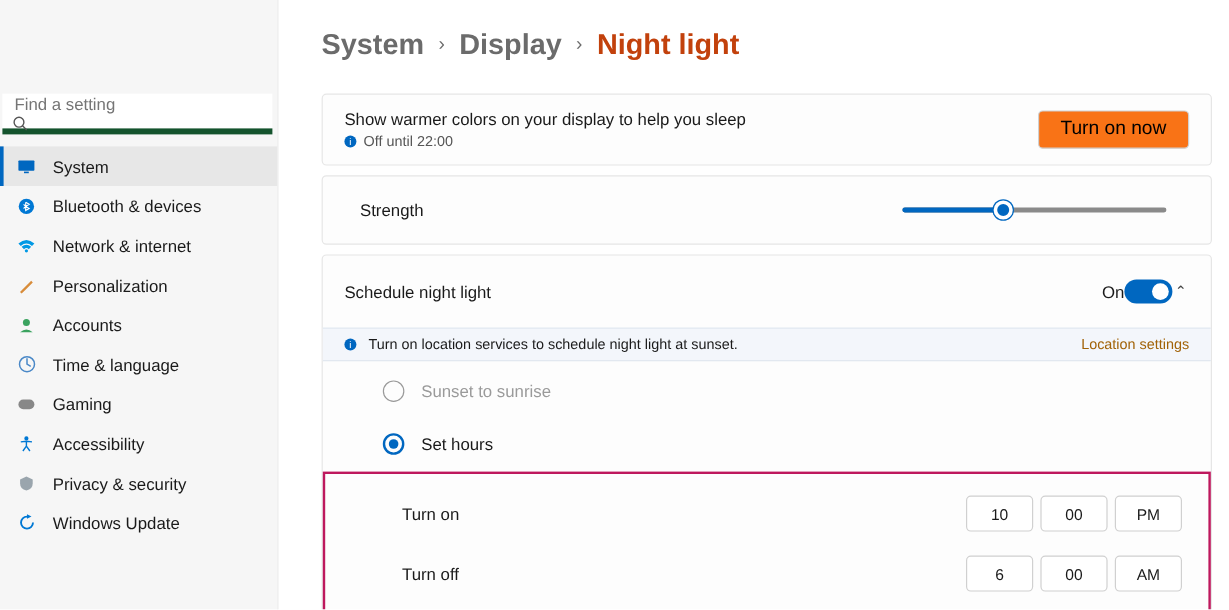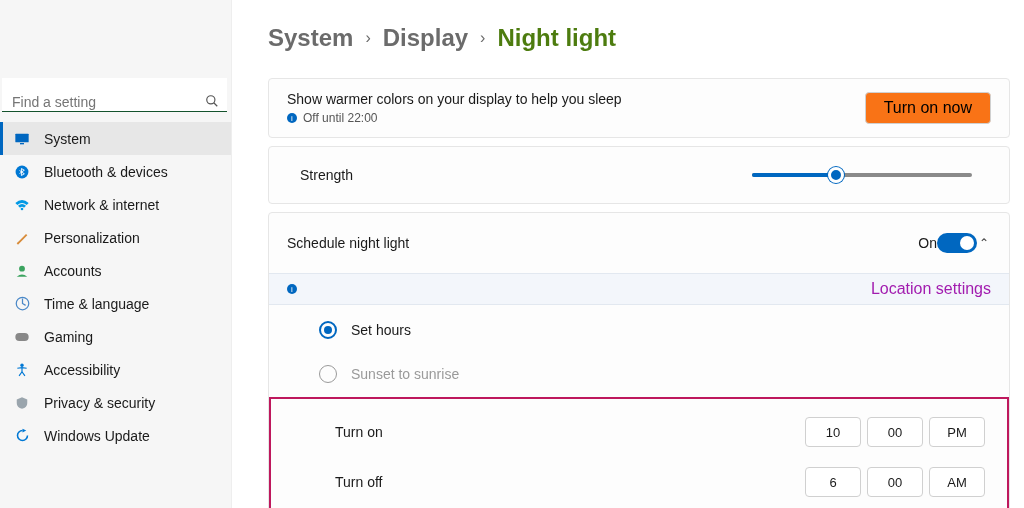--- a/index.html
+++ b/index.html
@@ -19,26 +19,27 @@
     background: #f6f6f6;
     border-right: 1px solid #eee;
     padding-top: 78px;
   }
   .search-wrap {
     margin: 0 0 10px 0;
     padding: 0 4px 0 2px;
   }
   .search {
     position: relative;
-    border-bottom: 1px solid #14532d;
+    border-bottom: 5px solid #14532d;
     background: #fff;
     height: 34px;
     display: flex;
-    align-items: flex-end;
+    align-items: flex-start;
     padding: 0 8px;
+    flex-direction: column;
   }
   .search input {
     border: none;
     outline: none;
     flex: 1;
     font-size: 14px;
     background: transparent;
   }
   .search .mag {
     color: #555;
@@ -74,21 +75,21 @@
   .breadcrumb {
     display: flex;
     align-items: center;
     gap: 12px;
     font-size: 24px;
     color: #6b6b6b;
     margin-bottom: 26px;
     font-weight: 600;
   }
   .breadcrumb .current {
-    color: #4d7c0f;
+    color: #c2410c;
     font-weight: 600;
   }
   .breadcrumb .chev {
     font-size: 16px;
     color: #6b6b6b;
     font-weight: 400;
   }
   .card {
     border: 1px solid #e6e6e6;
     border-radius: 4px;
@@ -173,22 +174,22 @@
     border-bottom: 1px solid #e2e8f0;
     padding: 6px 18px;
     font-size: 12px;
     color: #1a1a1a;
     display: flex;
     align-items: center;
   }
   .banner .info-dot { margin-right: 10px; }
   .banner .link {
     margin-left: auto;
-    color: #a21caf;
-    font-size: 16px;
+    color: #a16207;
+    font-size: 12px;
   }
   .radios {
     padding: 16px 50px 4px 50px;
     display: flex;
     flex-direction: column;
     gap: 26px;
   }
   .radio-opt {
     display: flex; align-items: center; gap: 14px;
     color: #1a1a1a;
@@ -370,31 +371,32 @@
   <div class="card">
     <div class="sched-row">
       <div style="flex:1">Schedule night light</div>
       <span>On</span>
       <div class="toggle"></div>
       <span class="expand-chev">⌃</span>
     </div>
 
     <div class="banner">
       <span class="info-dot">i</span>
+      <span>Turn on location services to schedule night light at sunset.</span>
       <span class="link">Location settings</span>
     </div>
 
     <div class="radios">
+      <div class="radio-opt disabled">
+        <span class="radio-circle"></span>
+        <span>Sunset to sunrise</span>
+      </div>
       <div class="radio-opt selected">
         <span class="radio-circle"></span>
         <span>Set hours</span>
-      </div>
-      <div class="radio-opt disabled">
-        <span class="radio-circle"></span>
-        <span>Sunset to sunrise</span>
       </div>
     </div>
 
     <div class="hours-box">
       <div class="hours-row">
         <div class="label">Turn on</div>
         <div class="time-group">
           <div class="time-box">10</div>
           <div class="time-box">00</div>
           <div class="time-box">PM</div>

